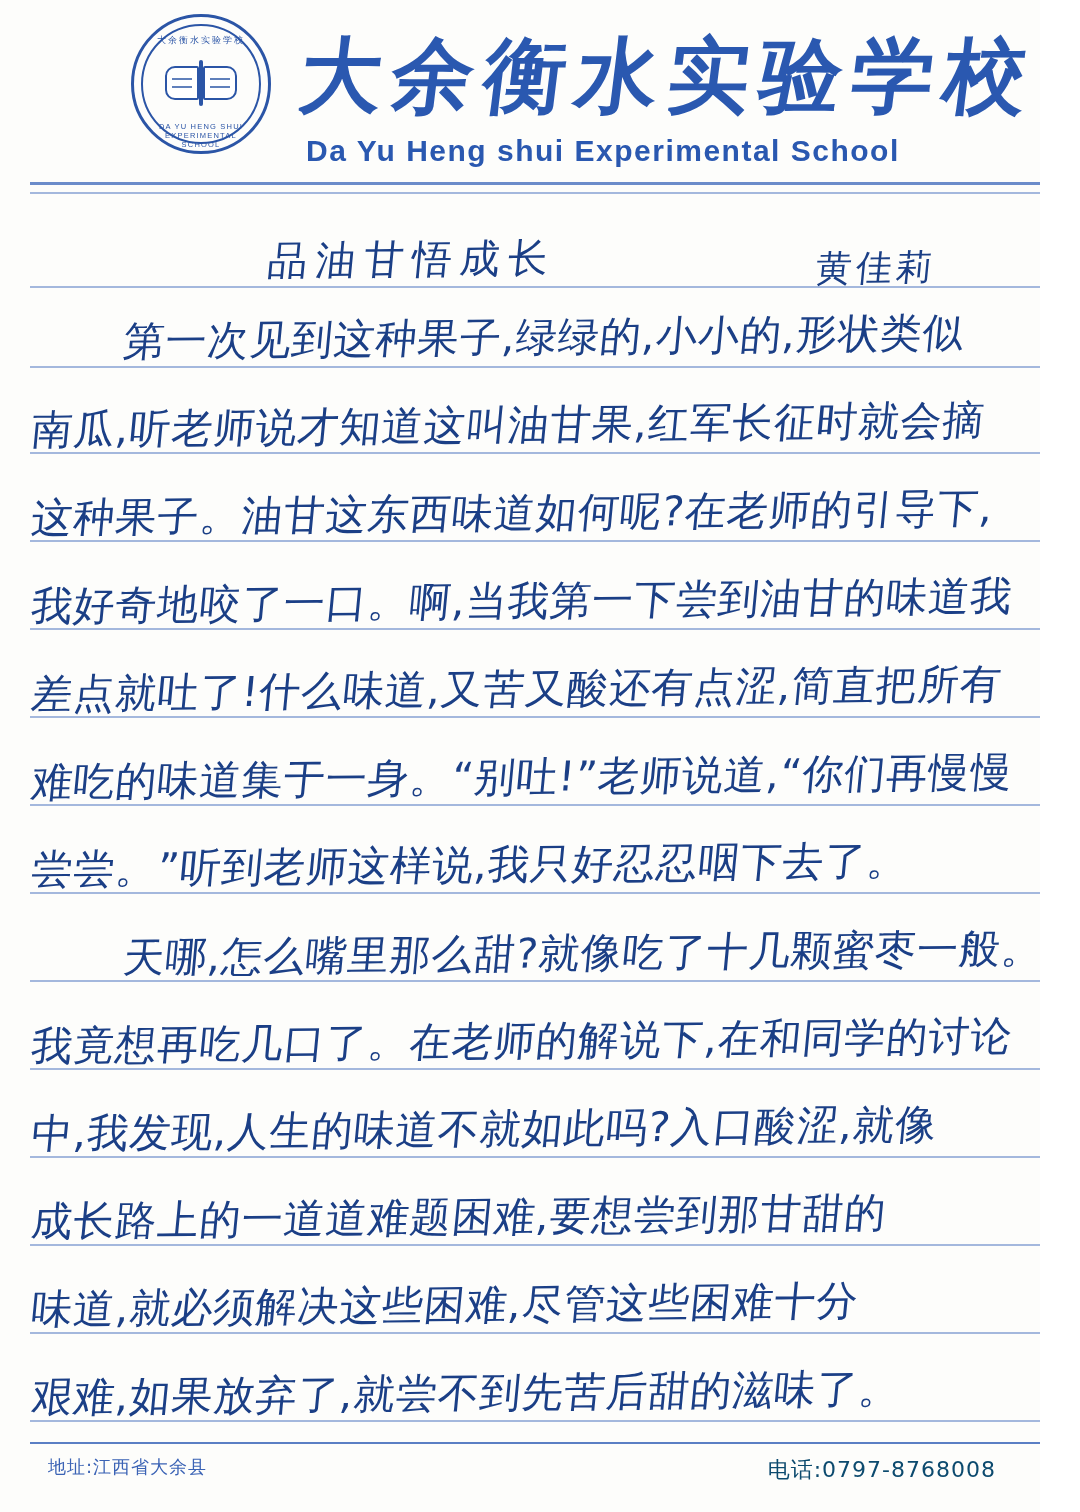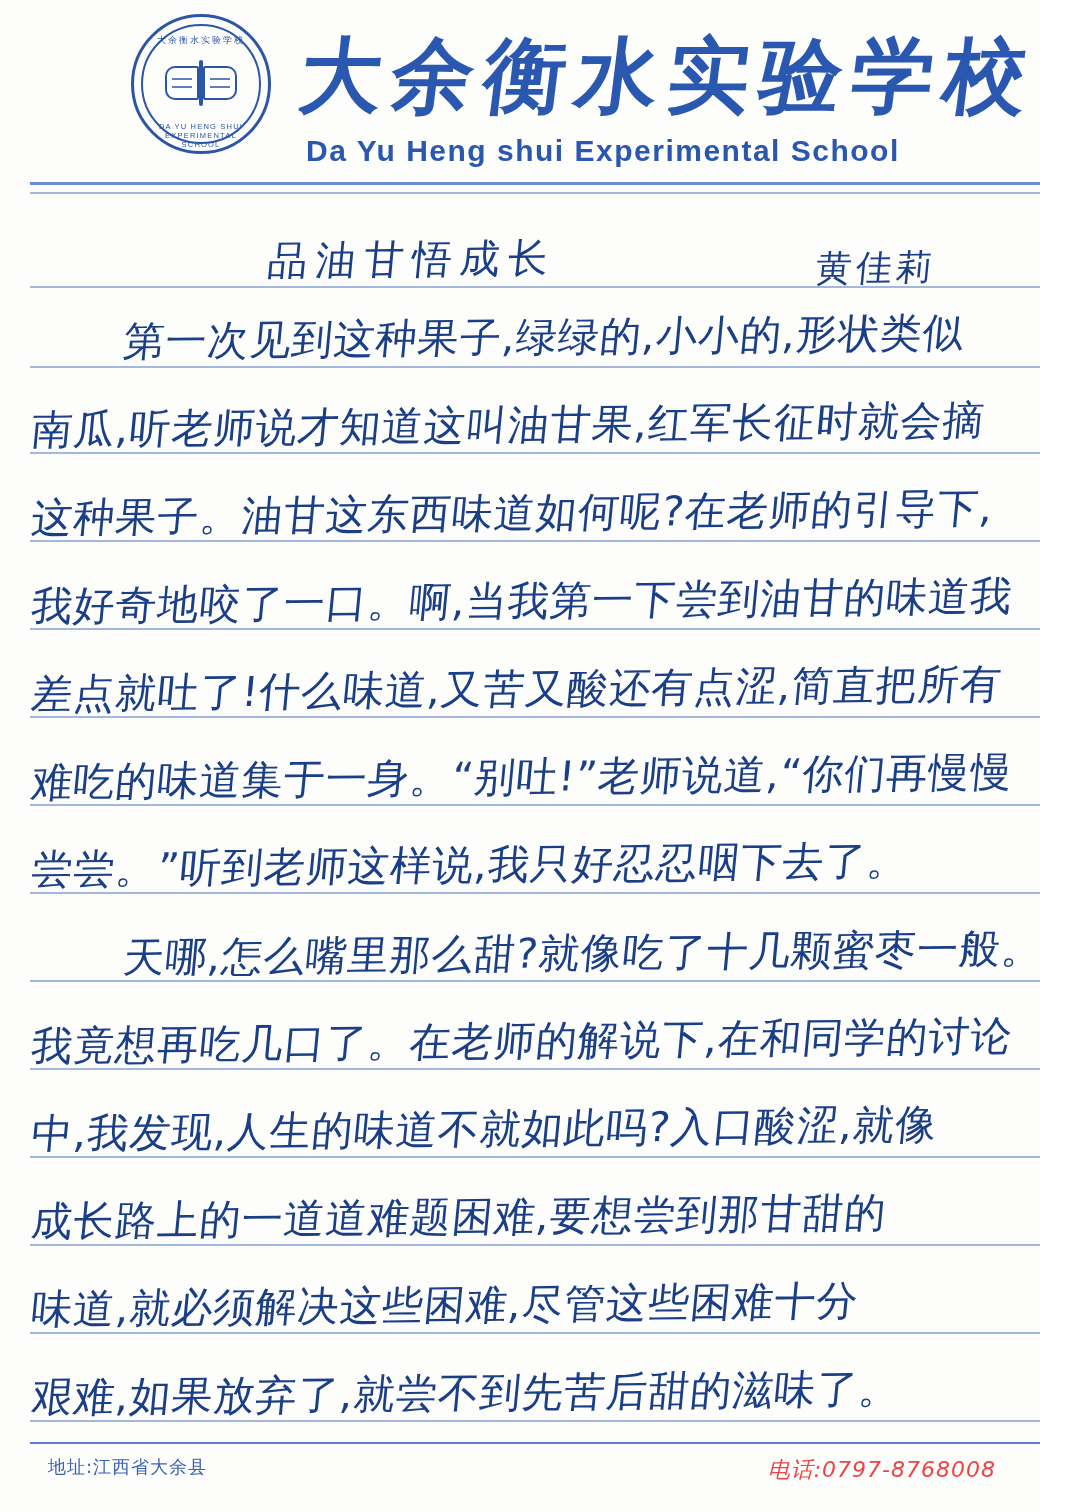--- a/index.html
+++ b/index.html
@@ -180,23 +180,22 @@
     font-size: 18px;
     color: #3b63b5;
     letter-spacing: 1px;
   }
   .footer-right {
     position: absolute;
     right: 44px;
     top: 1455px;
     font-family: "DejaVu Sans", sans-serif;
     font-size: 22px;
-    color: #ef4444;
+    color: #0c4a6e;
     letter-spacing: 1px;
-    font-style: italic;
   }
 </style>
 </head>
 <body>
 
 <div class="page">
 
   <div class="header">
 
     <div class="logo">

